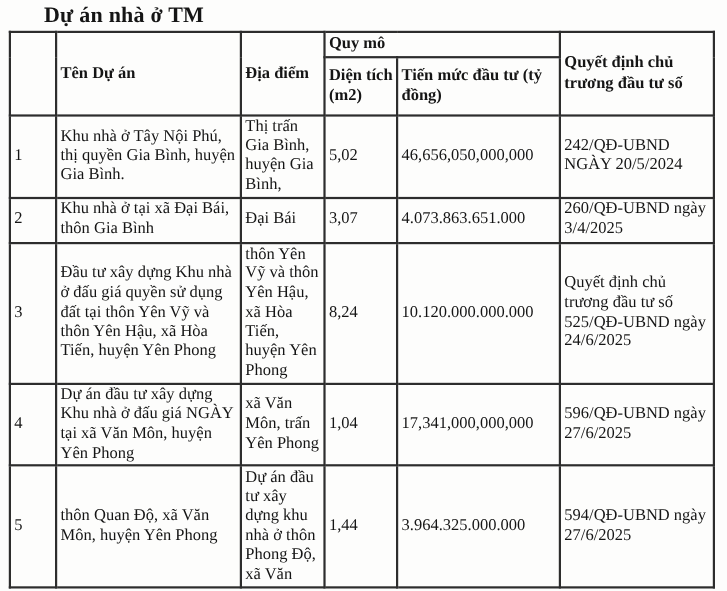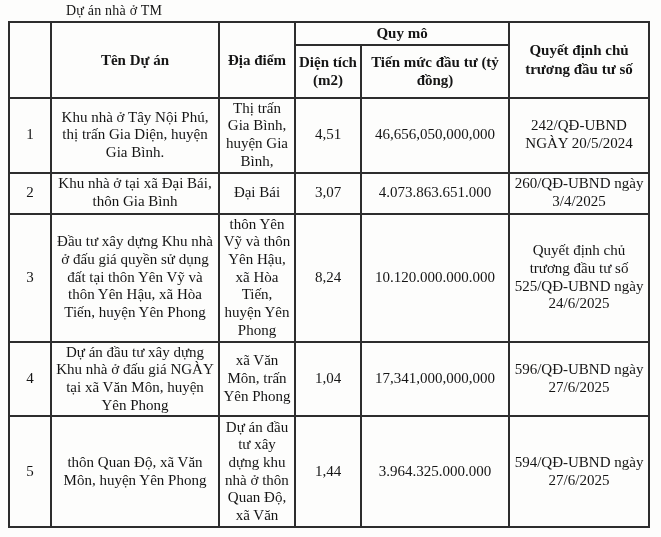--- a/index.html
+++ b/index.html
@@ -8,35 +8,35 @@
     background: #fdfdfc;
   }
   body {
     width: 661px;
     height: 537px;
     overflow: hidden;
     font-family: "Liberation Serif", "DejaVu Serif", serif;
     color: #151515;
   }
   .page-title {
-    font-weight: normal;
-    font-size: 14px;
-    margin: 3px 0 2px 66px;
+    font-weight: bold;
+    font-size: 20px;
+    margin: 3px 0 2px 40px;
     letter-spacing: 0.2px;
   }
   table.projects {
     border-collapse: collapse;
     table-layout: fixed;
     width: 640px;
     margin-left: 8px;
   }
   table.projects th,
   table.projects td {
     border: 2px solid #2d2d2d;
-    text-align: center;
+    text-align: left;
     vertical-align: middle;
     padding: 1px 3px;
     font-size: 15px;
     line-height: 1.18;
     overflow: hidden;
     word-wrap: break-word;
   }
   table.projects th {
     font-weight: bold;
     line-height: 1.25;
@@ -80,23 +80,23 @@
       <th rowspan="2">Quyết định chủ trương đầu tư số</th>
     </tr>
     <tr class="h-head2">
       <th>Diện tích (m2)</th>
       <th>Tiến mức đầu tư (tỷ đồng)</th>
     </tr>
   </thead>
   <tbody>
     <tr class="r1">
       <td>1</td>
-      <td>Khu nhà ở Tây Nội Phú, thị trấn Gia Diện, huyện Gia Bình.</td>
+      <td>Khu nhà ở Tây Nội Phú, thị quyền Gia Bình, huyện Gia Bình.</td>
       <td>Thị trấn Gia Bình, huyện Gia Bình,</td>
-      <td>4,51</td>
+      <td>5,02</td>
       <td>46,656,050,000,000</td>
       <td>242/QĐ-UBND NGÀY 20/5/2024</td>
     </tr>
     <tr class="r2">
       <td>2</td>
       <td>Khu nhà ở tại xã Đại Bái, thôn Gia Bình</td>
       <td>Đại Bái</td>
       <td>3,07</td>
       <td>4.073.863.651.000</td>
       <td>260/QĐ-UBND ngày 3/4/2025</td>
@@ -113,19 +113,19 @@
       <td>4</td>
       <td>Dự án đầu tư xây dựng Khu nhà ở đấu giá NGÀY tại xã Văn Môn, huyện Yên Phong</td>
       <td>xã Văn Môn, trấn Yên Phong</td>
       <td>1,04</td>
       <td>17,341,000,000,000</td>
       <td>596/QĐ-UBND ngày 27/6/2025</td>
     </tr>
     <tr class="r5">
       <td>5</td>
       <td>thôn Quan Độ, xã Văn Môn, huyện Yên Phong</td>
-      <td>Dự án đầu tư xây dựng khu nhà ở thôn Quan Độ, xã Văn</td>
+      <td>Dự án đầu tư xây dựng khu nhà ở thôn Phong Độ, xã Văn</td>
       <td>1,44</td>
       <td>3.964.325.000.000</td>
       <td>594/QĐ-UBND ngày 27/6/2025</td>
     </tr>
   </tbody>
 </table>
 
 </body></html>

